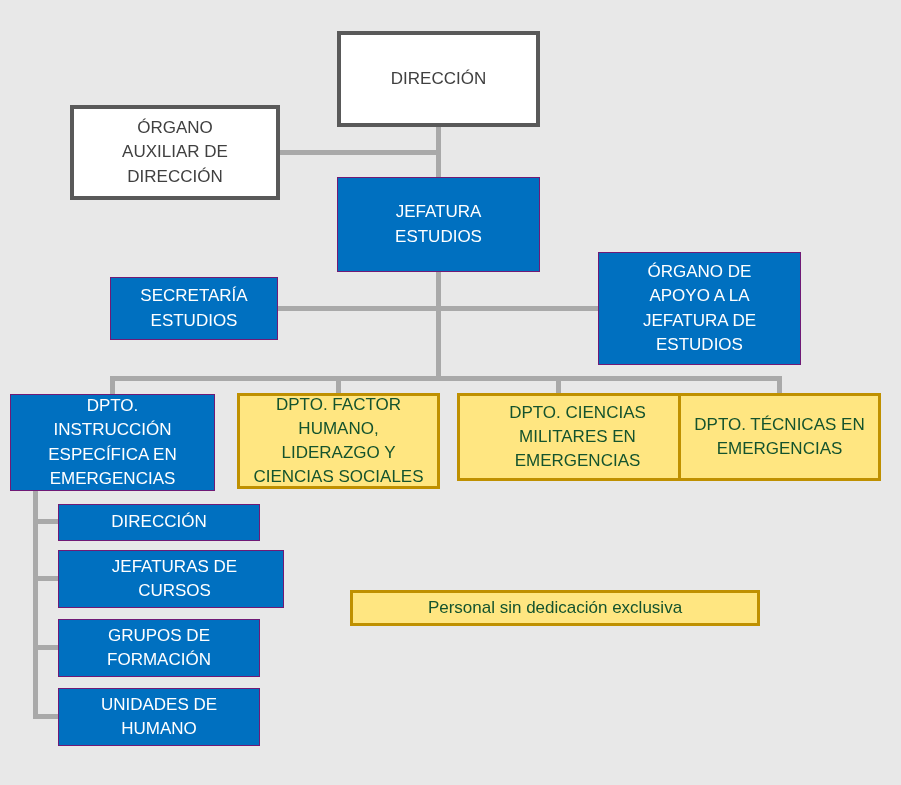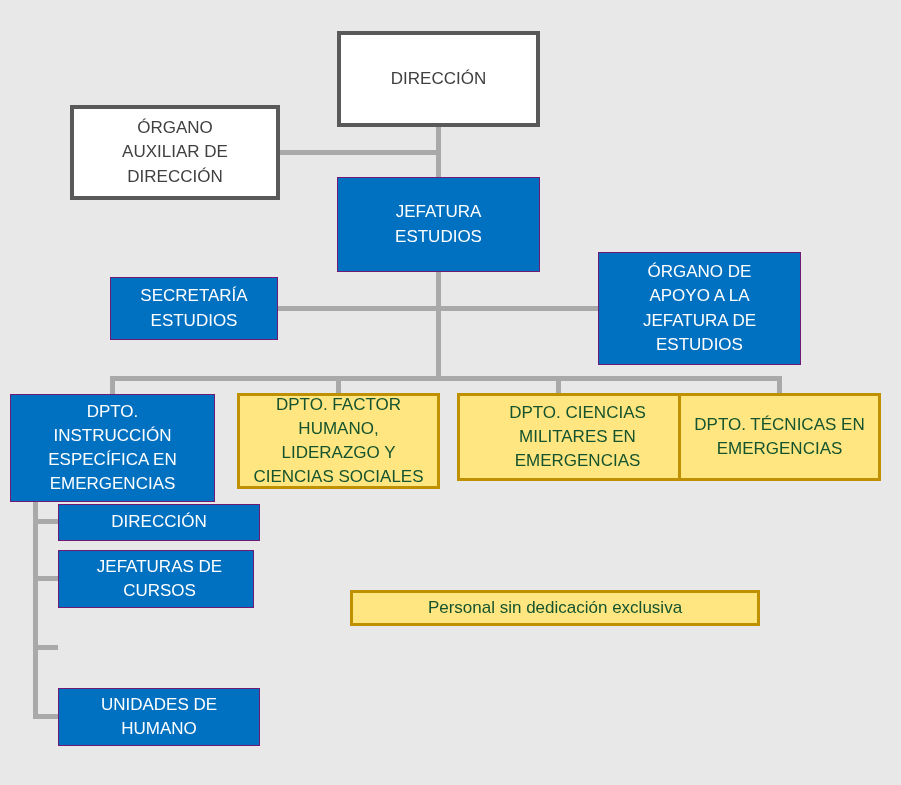--- a/index.html
+++ b/index.html
@@ -85,21 +85,21 @@
 ESTUDIOS</span>
   </div>
 
   <div class="node blue" style="left:598px;top:252px;width:203px;height:113px;">
     <span class="label">ÓRGANO DE
 APOYO A LA
 JEFATURA DE
 ESTUDIOS</span>
   </div>
 
-  <div class="node blue" style="left:10px;top:394px;width:205px;height:108px;">
+  <div class="node blue" style="left:10px;top:394px;width:205px;height:97px;">
     <span class="label">DPTO.
 INSTRUCCIÓN
 ESPECÍFICA EN
 EMERGENCIAS</span>
   </div>
 
   <div class="node yellow" style="left:237px;top:393px;width:203px;height:96px;">
     <span class="label">DPTO. FACTOR
 HUMANO,
 LIDERAZGO Y
@@ -114,25 +114,29 @@
 
   <div class="node yellow" style="left:678px;top:393px;width:203px;height:88px;">
     <span class="label">DPTO. TÉCNICAS EN
 EMERGENCIAS</span>
   </div>
 
   <div class="node blue" style="left:58px;top:504px;width:202px;height:37px;">
     <span class="label">DIRECCIÓN</span>
   </div>
 
-  <div class="node blue" style="left:58px;top:550px;width:196px;height:58px;padding-left:7px;">
+  <div class="node blue" style="left:58px;top:550px;width:226px;height:58px;padding-left:7px;">
     <span class="label">JEFATURAS DE
 CURSOS</span>
   </div>
 
+  <div class="node blue" style="left:58px;top:619px;width:202px;height:58px;">
+    <span class="label">GRUPOS DE
+FORMACIÓN</span>
+  </div>
 
   <div class="node blue" style="left:58px;top:688px;width:202px;height:58px;">
     <span class="label">UNIDADES DE
 HUMANO</span>
   </div>
 
   <div class="node yellow" style="left:350px;top:590px;width:410px;height:36px;">
     <span class="label">Personal sin dedicación exclusiva</span>
   </div>
 

